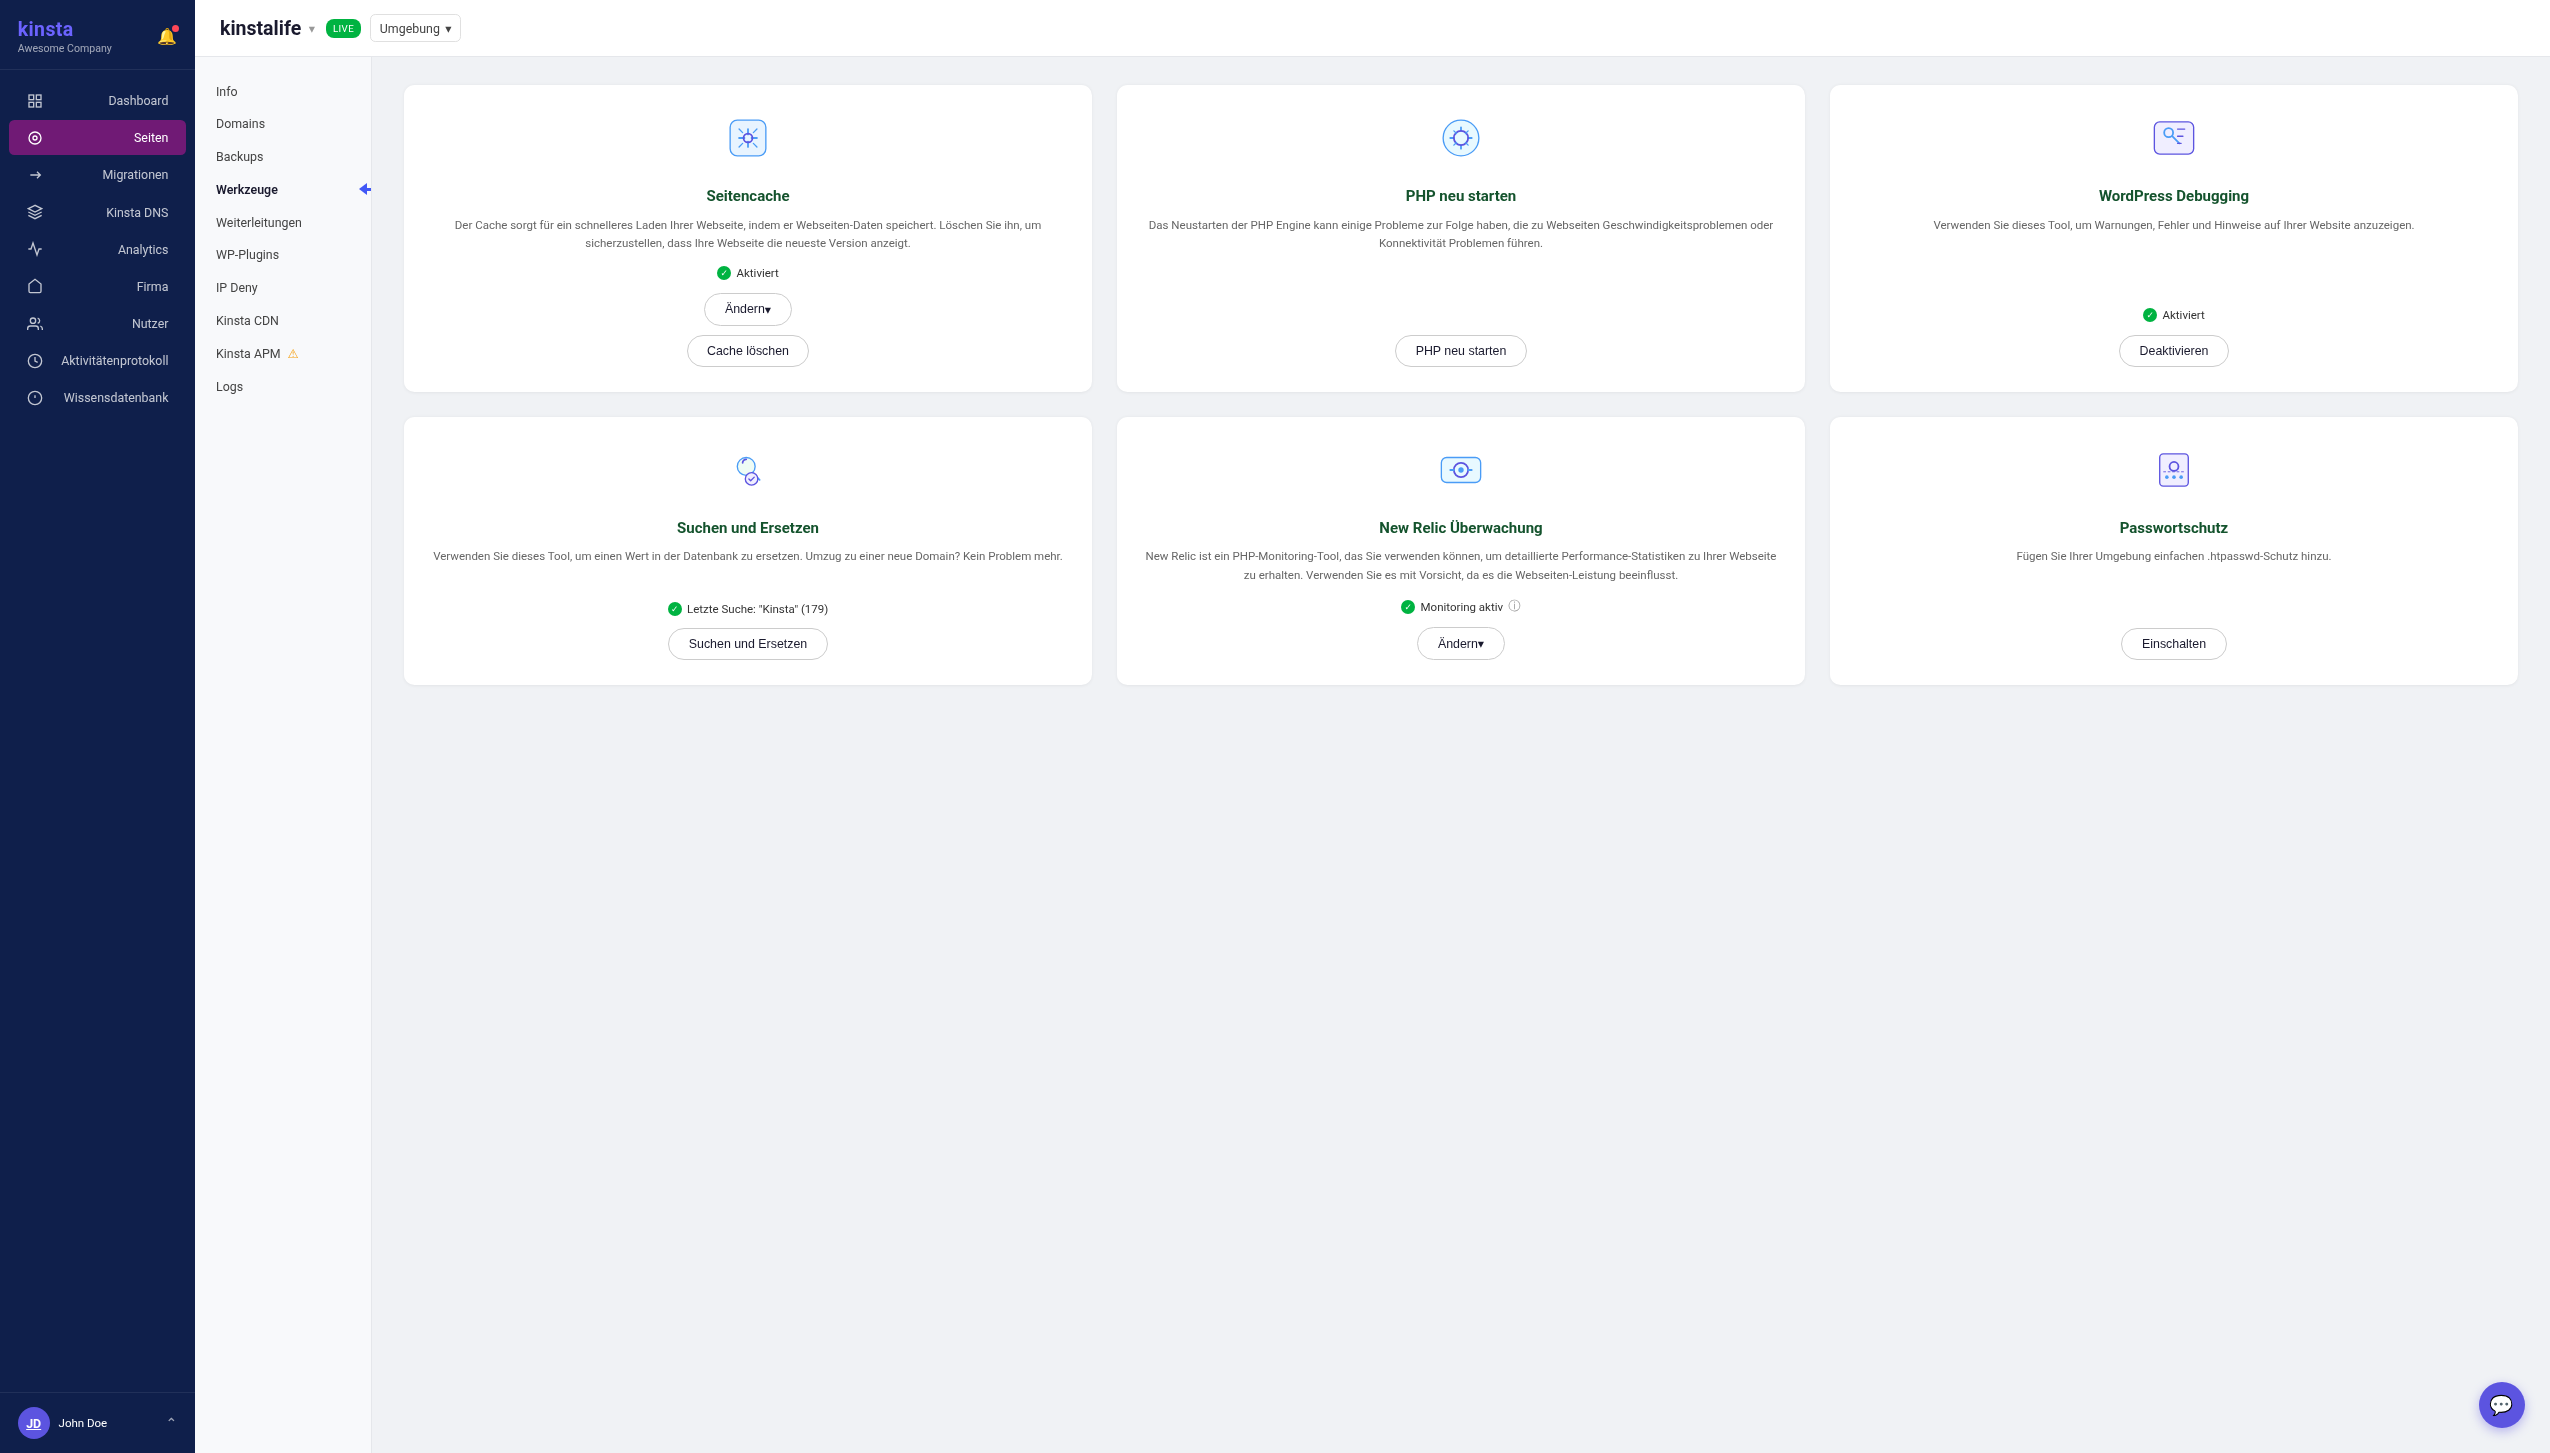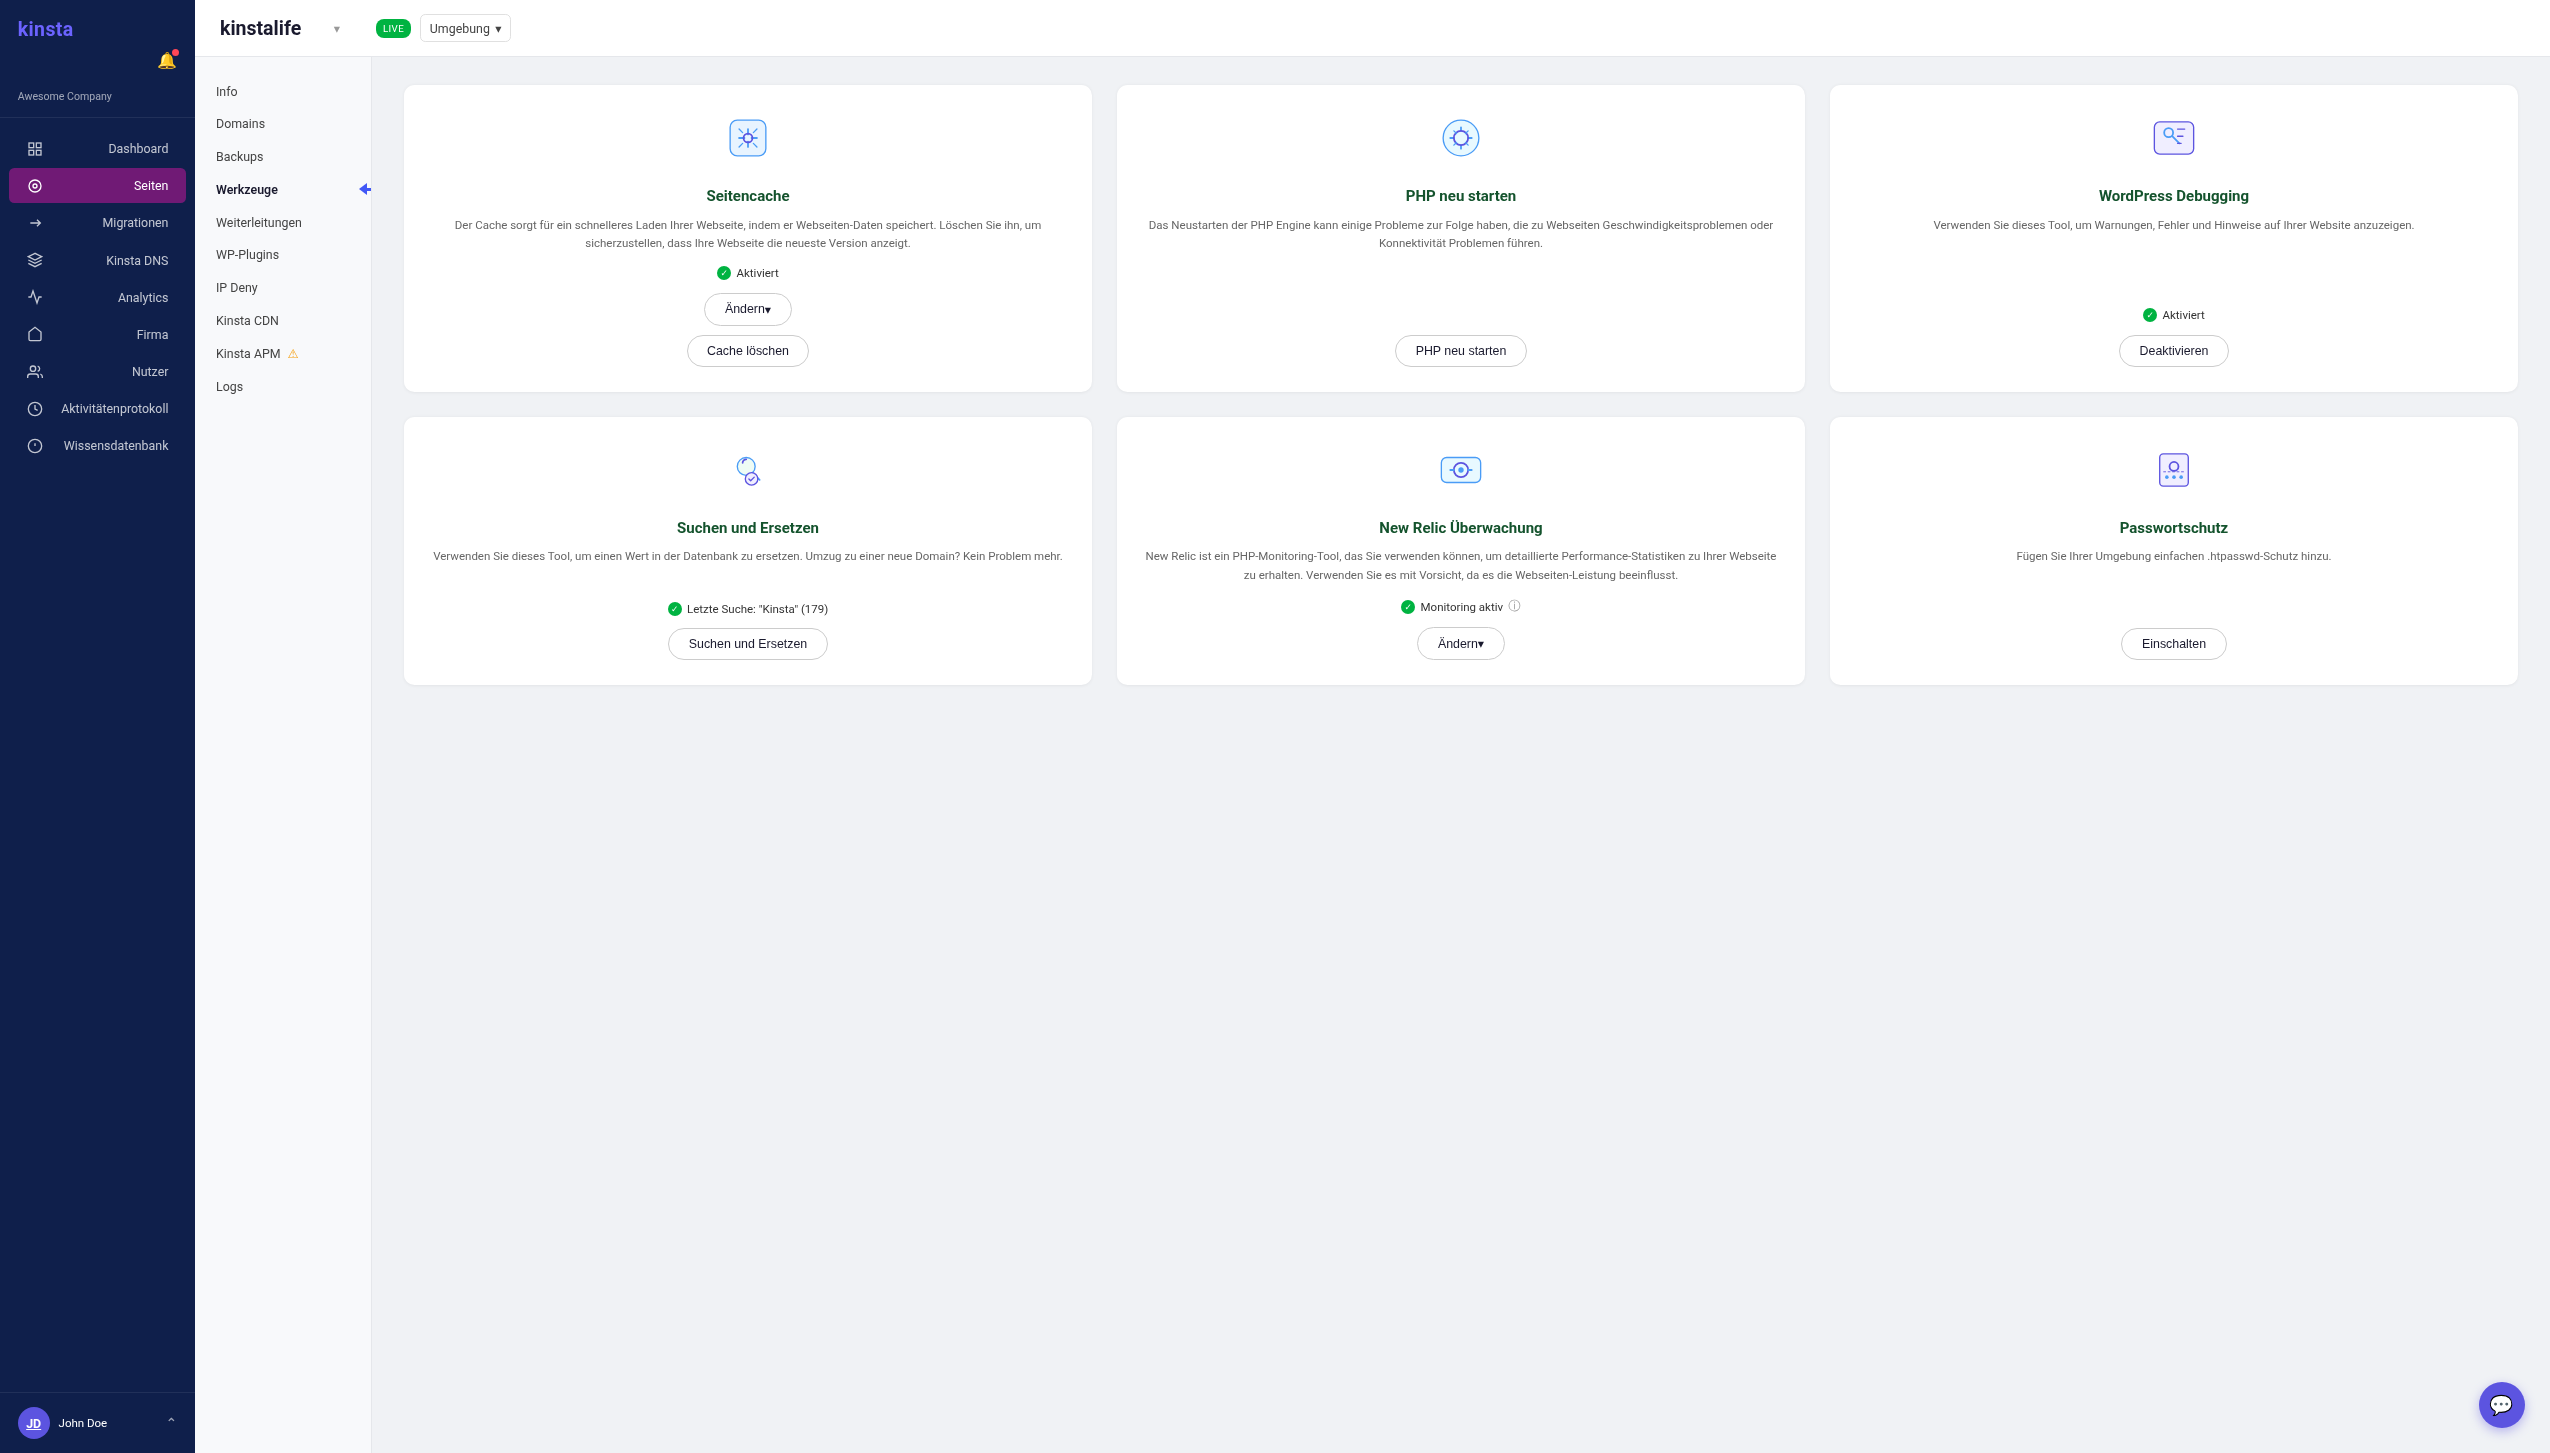--- a/index.html
+++ b/index.html
@@ -16,21 +16,21 @@
       height: 100vh;
     }
     .sidebar-header {
       padding: 17.7px 17.7px 14px;
       display: flex;
       align-items: center;
       justify-content: space-between;
       border-bottom: 0.9px solid rgba(255,255,255,0.08);
     }
     .kinsta-logo {
-      display: flex; flex-direction: column; gap: 48px;
+      display: flex; flex-direction: column;
     }
     .kinsta-logo-text {
       color: #fff; font-size: 19.5px; font-weight: 700; letter-spacing: 0.4px;
     }
     .kinsta-logo-text span { color: #6c63ff; }
     .company-name {
       color: rgba(255,255,255,0.6); font-size: 10.6px; margin-top: 1.8px;
     }
     .notification-btn {
       position: relative; cursor: pointer; background: none; border: none; color: #fff; font-size: 16px;
@@ -52,21 +52,21 @@
       width: 32px; height: 32px; border-radius: 50%; background: #5c54e0; display: flex; align-items: center; justify-content: center; color: #fff; font-weight: 700; font-size: 12.4px; margin-right: 8.9px; text-decoration: underline;
     }
     .user-name { color: #fff; font-size: 11.5px; }
     .chevron-btn { background: none; border: none; color: rgba(255,255,255,0.6); cursor: pointer; font-size: 14px; }
 
     
     .main-content { flex: 1; display: flex; flex-direction: column; overflow: hidden; }
 
     
     .topbar {
-      background: #fff; border-bottom: 0.9px solid #e5e7eb; padding: 12.4px 25px; display: flex; align-items: center; gap: 29px; min-height: 57px;
+      background: #fff; border-bottom: 0.9px solid #e5e7eb; padding: 12.4px 25px; display: flex; align-items: center; gap: 4px; min-height: 57px;
     }
     .site-name { font-size: 19.5px; font-weight: 700; color: #1a1a2e; }
     .dropdown-arrow { color: #999; font-size: 12.4px; cursor: pointer; margin-left: 3.5px; }
     .live-badge {
       background: #00b341; color: #fff; font-size: 9.7px; font-weight: 400; padding: 4px 7px; border-radius: 8px; letter-spacing: 0.4px;
     }
     .env-selector {
       display: flex; align-items: center; gap: 5.3px; font-size: 12.4px; color: #444; cursor: pointer; padding: 5.3px 8.9px; border: 0.9px solid #e0e0e0; border-radius: 5.3px;
     }
 

